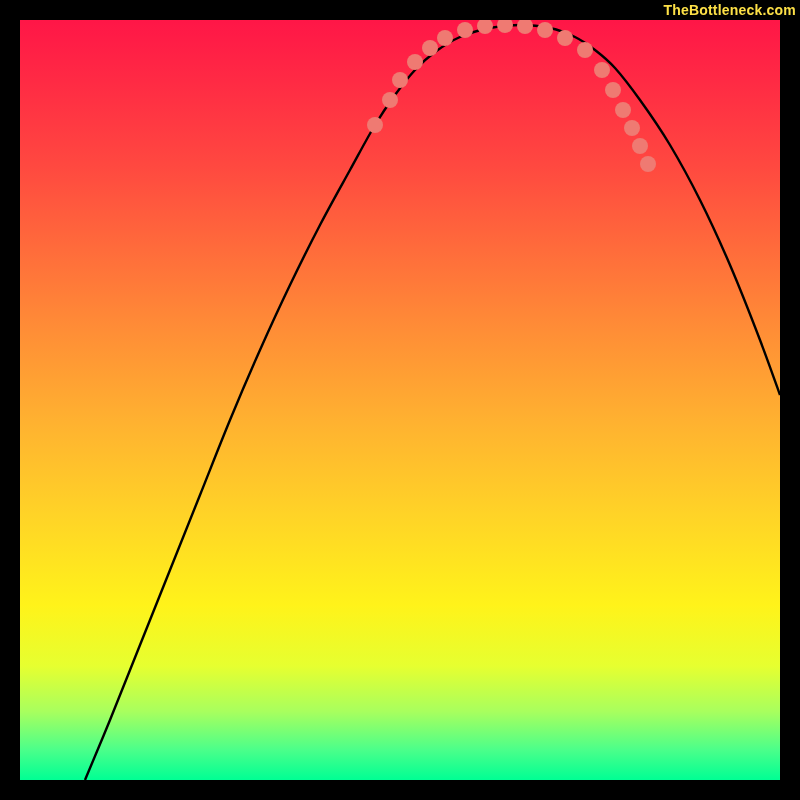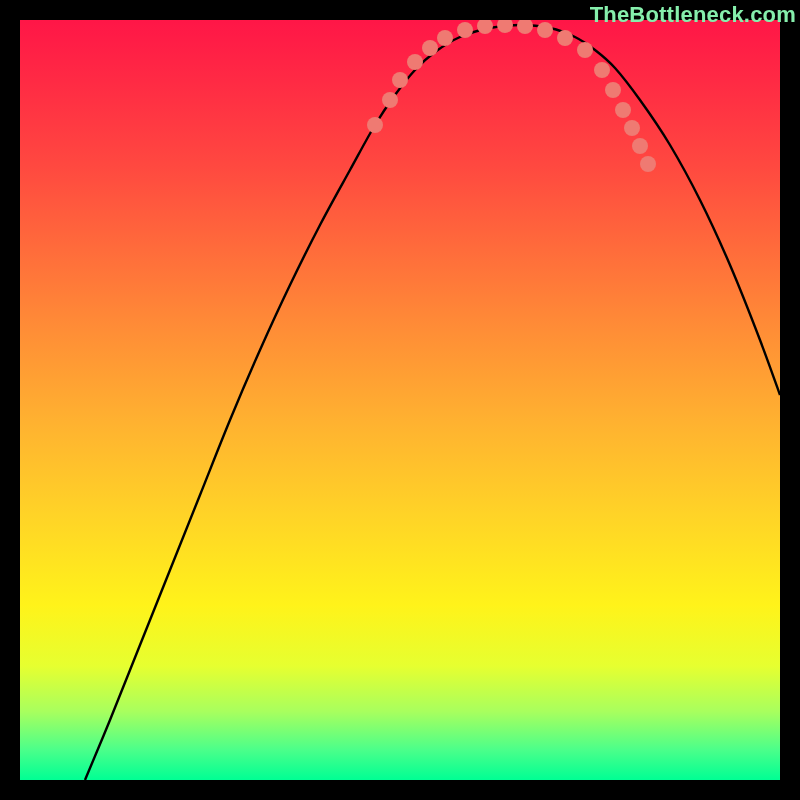--- a/index.html
+++ b/index.html
@@ -40,22 +40,22 @@
   svg.curve {
     position: absolute;
     left: 0; top: 0;
     width: 760px;
     height: 760px;
   }
   .watermark {
     position: absolute;
     top: 2px;
     right: 4px;
-    color: #86efac;
-    font-size: 22px;
+    color: #fde047;
+    font-size: 14px;
     font-weight: 600;
     letter-spacing: 0.2px;
     user-select: none;
   }
 </style>
 </head>
 <body>
 
 <div class="frame">
   <div class="plot-bg"></div>

